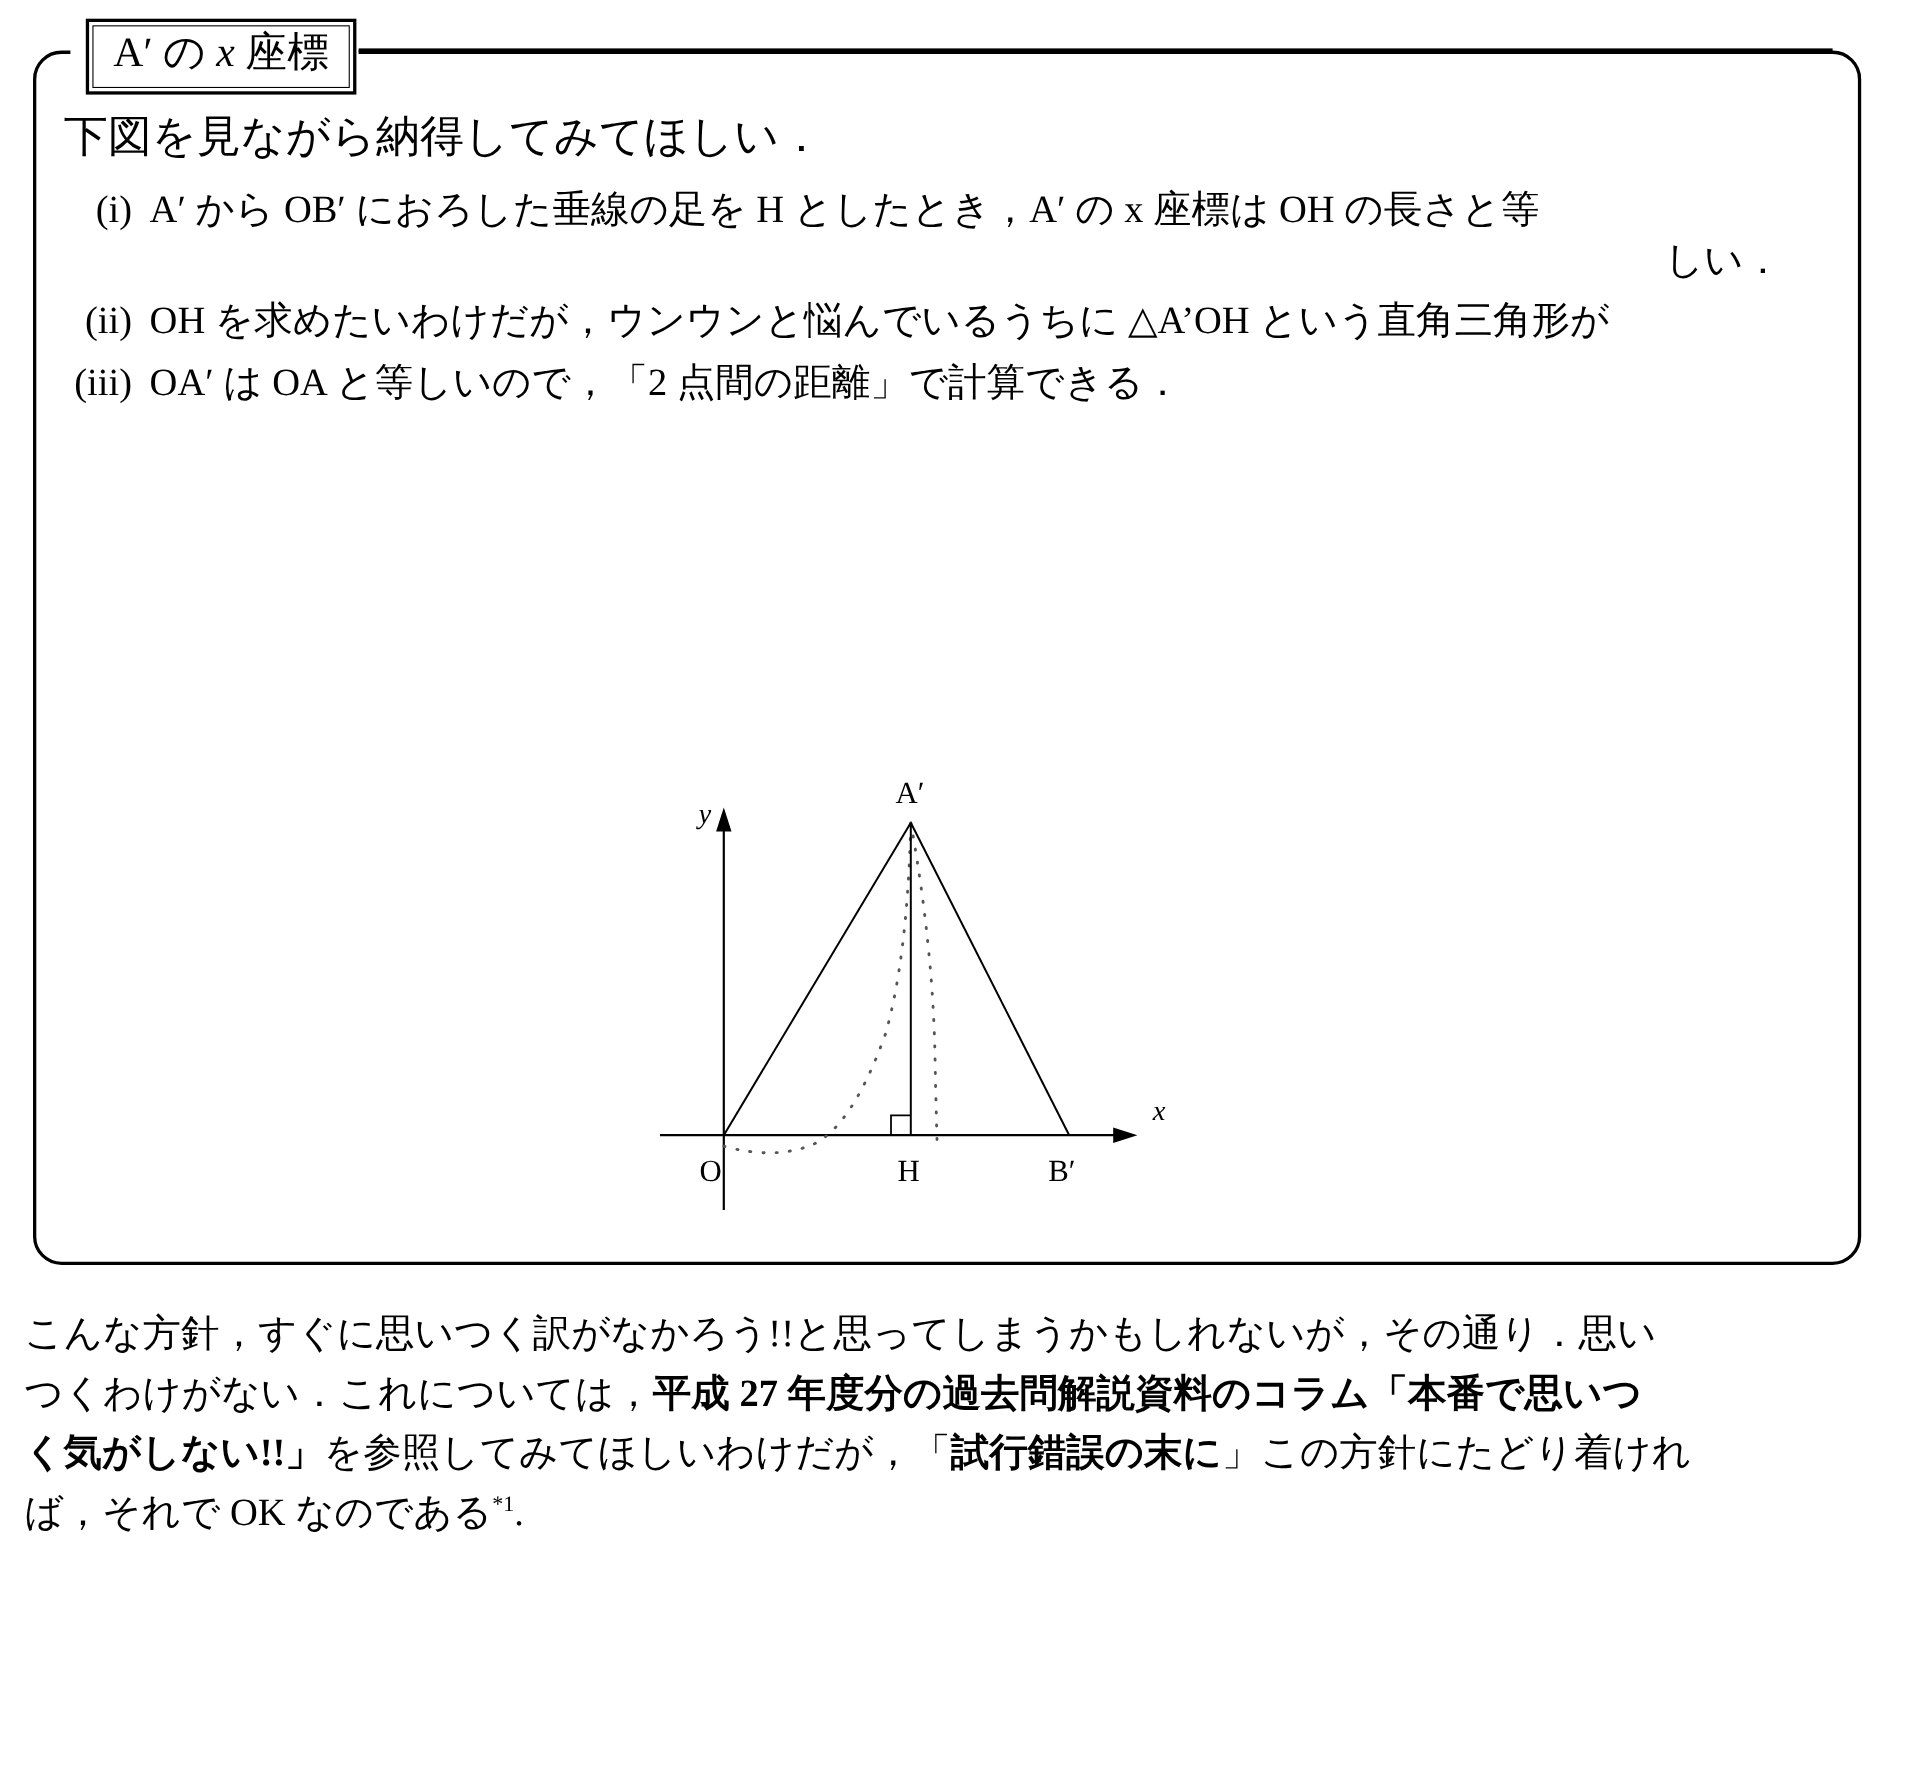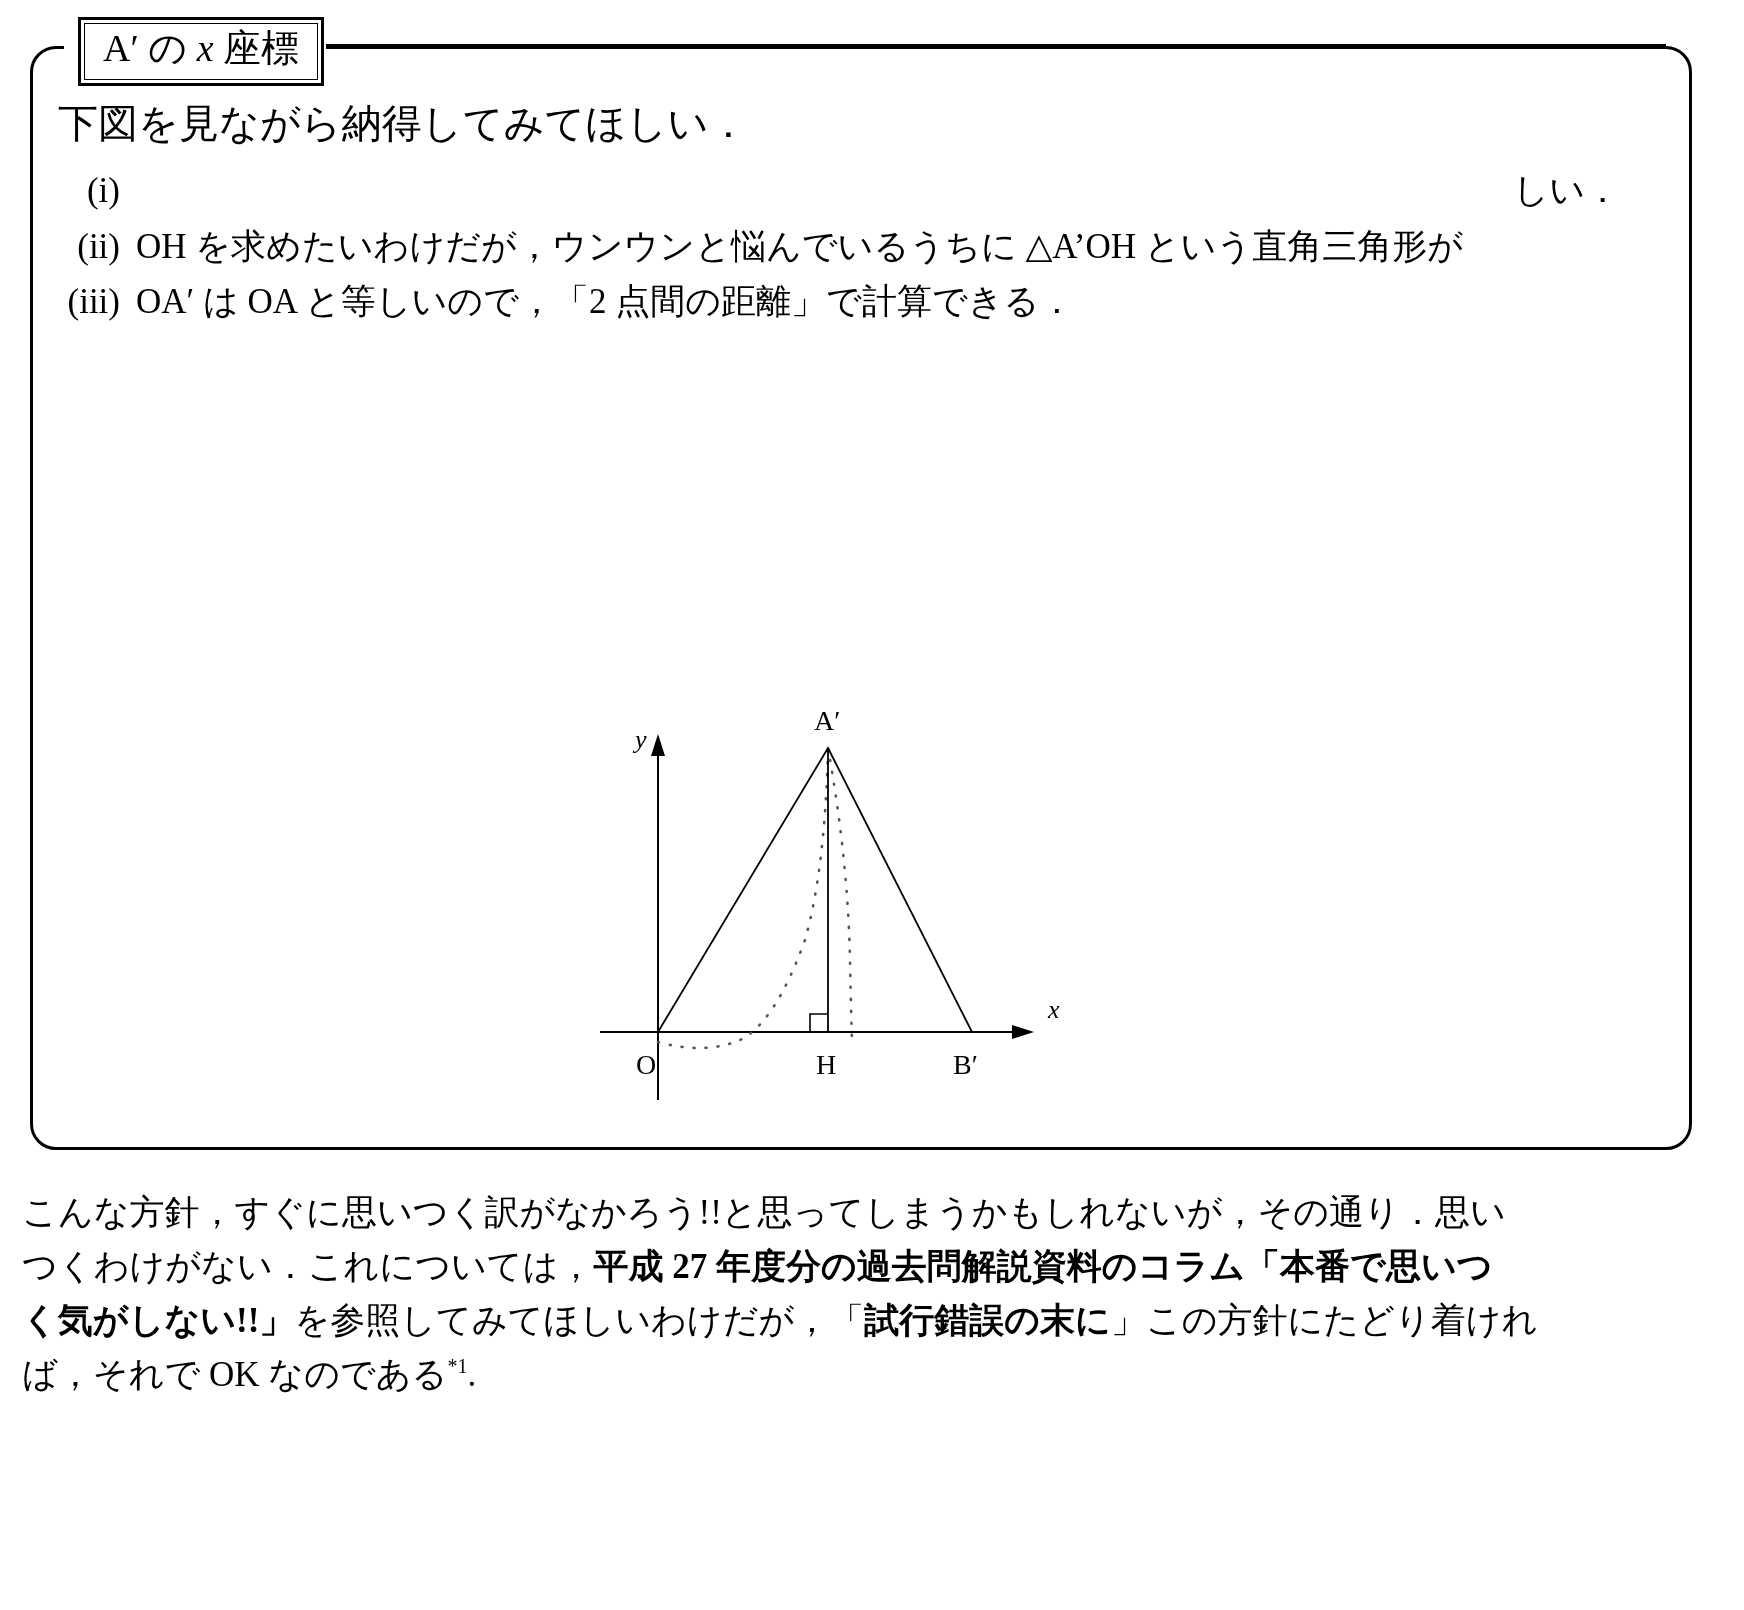--- a/index.html
+++ b/index.html
@@ -173,20 +173,21 @@
 
   <div class="frame-body">
 
     <div class="lead">下図を見ながら納得してみてほしい．</div>
 
     <div class="list">
 
       <div class="item">
         <div class="item-marker">(i)</div>
         <div class="item-body">
+          <span class="ln">A′ から OB′ におろした垂線の足を H としたとき，A′ の x 座標は OH の長さと等</span>
           <span class="ln indent">しい．</span>
         </div>
       </div>
 
       <div class="item">
         <div class="item-marker">(ii)</div>
         <div class="item-body">
           <span class="ln">OH を求めたいわけだが，ウンウンと悩んでいるうちに △A’OH という直角三角形が</span>
         </div>
       </div>

